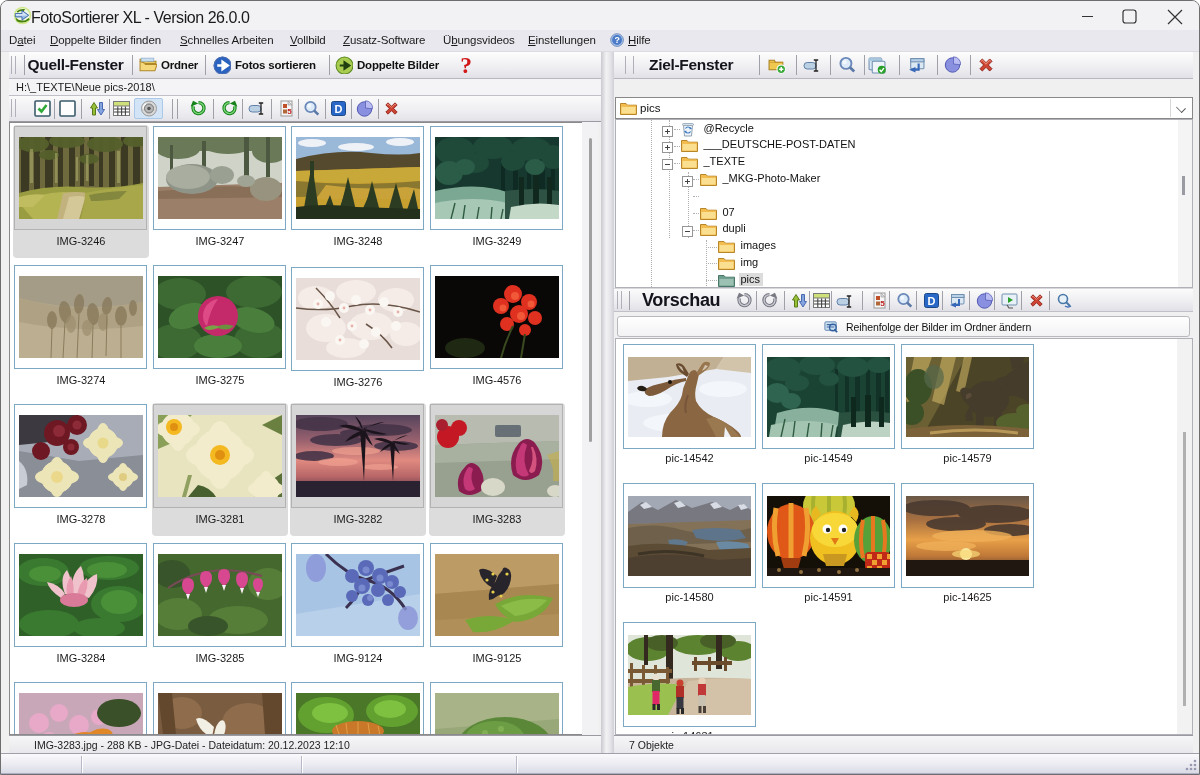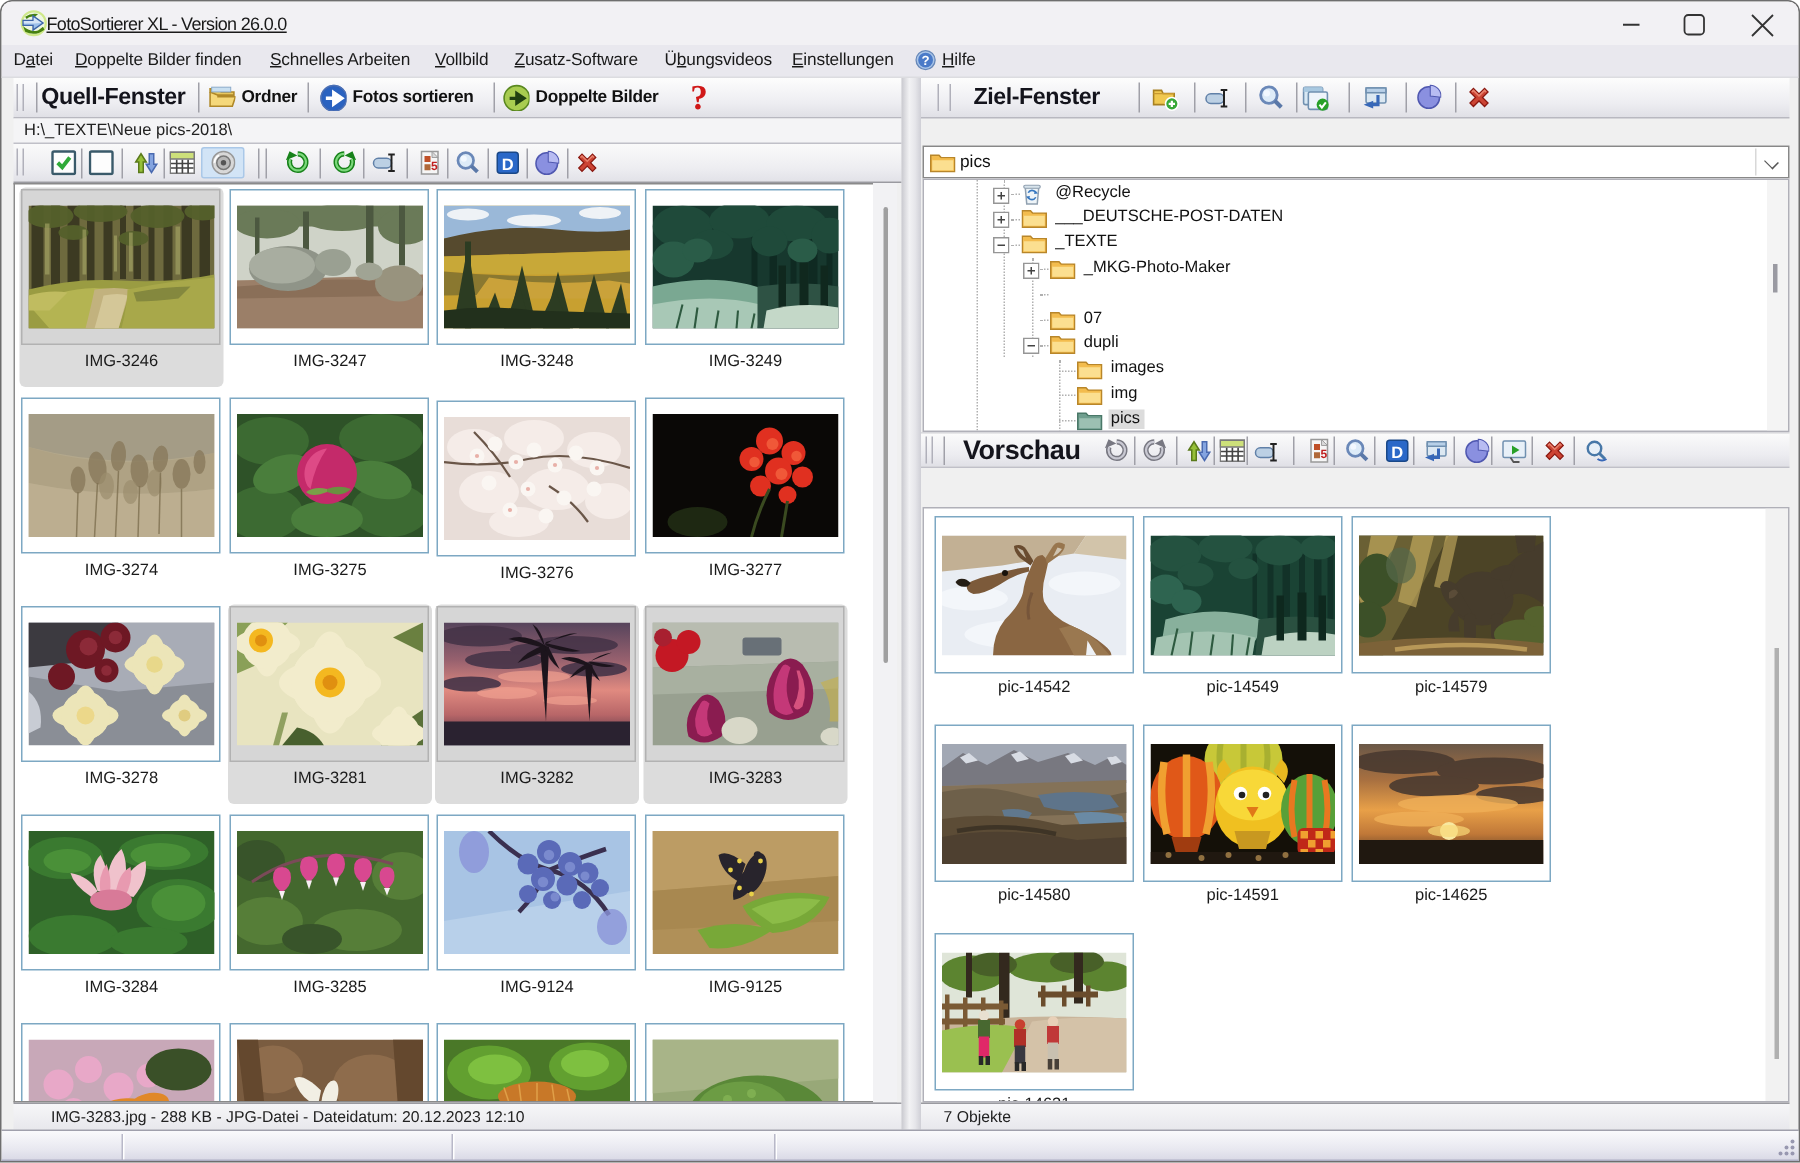--- a/index.html
+++ b/index.html
@@ -1,19 +1,19 @@
 <!DOCTYPE html>
 <html><head><meta charset="utf-8">
 <style>
 * { margin:0; padding:0; box-sizing:border-box; }
 html,body { width:1200px; height:775px; overflow:hidden; font-family:"Liberation Sans",sans-serif; background:#fff; }
 #win { position:absolute; left:0; top:0; width:1200px; height:775px; background:#f0f0f0; border:1px solid #6e6e6e; border-radius:8px 8px 0 0; overflow:hidden; }
 #titlebar { position:absolute; left:0; top:0; width:100%; height:29px; background:#f2f1f4; }
 #appicon { position:absolute; left:12px; top:5px; }
-#title { position:absolute; left:30px; top:8px; font-size:12px; letter-spacing:-0.45px; color:#1a1a1a;text-decoration:underline; }
+#title { position:absolute; left:30px; top:8px; font-size:16px; letter-spacing:-0.45px; color:#1a1a1a; }
 .wbtn { position:absolute; top:0; height:29px; width:46px; }
 #minb { left:1063px; } #maxb { left:1105px; } #closeb { left:1151px; }
 #menubar { position:absolute; left:0; top:29px; width:100%; height:22px; background:#e9e8ee; border-bottom:1px solid #dcdce0; }
 .mi { position:absolute; top:4px; font-size:11.5px; letter-spacing:-0.1px; color:#1a1a1a; }
 .mi u { text-decoration:underline; }
 #leftpanel { position:absolute; left:8px; top:51px; width:592px; height:701px; }
 #rightpanel { position:absolute; left:613px; top:51px; width:579px; height:701px; }
 .toolbar { position:absolute; left:0; top:0; width:100%; height:27px; background:linear-gradient(#fdfdfd,#ededf1 65%,#e0e0e6); border-bottom:1px solid #b8b8c0; }
 .tbtitle { font-weight:bold; font-size:15.5px; color:#14141c; letter-spacing:-0.3px; }
 .tsep { position:absolute; top:3px; width:1px; height:20px; background:#a0a0a8; }
@@ -487,21 +487,21 @@
                 <circle cx="86" cy="40" r="4"></circle>
                 <circle cx="96" cy="28" r="3.5"></circle>
               </g>
 <g stroke="#3a4a20" stroke-width="2" fill="none">
                 <path d="M78,50 Q70,66 66,82"></path>
                 <path d="M90,58 Q88,70 86,82"></path>
               </g>
 <ellipse cx="30" cy="72" rx="20" ry="10" fill="#1e2812"></ellipse>
 </svg>
           </div>
-          <div class="cap">IMG-3277</div>
+          <div class="cap">IMG-4576</div>
         </div>
 <div class="cell" style="left:3px;top:280px">
           <div class="tbox">
             <svg width="124" height="82" viewBox="0 0 124 82" preserveAspectRatio="none">
 <rect width="124" height="82" fill="#8a8e96"></rect>
 <path d="M0,0 L124,0 L124,40 L60,46 L0,36 Z" fill="#a8acb6"></path>
 <path d="M0,0 L60,0 L40,26 L0,30 Z" fill="#3c3a40"></path>
 <g fill="#6e1824">
                 <circle cx="38" cy="18" r="13"></circle>
                 <circle cx="58" cy="10" r="10"></circle>
@@ -1145,20 +1145,29 @@
             <path d="M2.8,5 L5,2.8 L8.5,6.3 L12,2.8 L14.2,5 L10.7,8.5 L14.2,12 L12,14.2 L8.5,10.7 L5,14.2 L2.8,12 L6.3,8.5 Z" fill="#cc4434" stroke="#8a1810" stroke-width="0.8"></path>
             <path d="M4,5 L5,4 L8.5,7.5 L12,4 L13,5" stroke="#e8826e" stroke-width="1" fill="none"></path>
           </svg></span>
       <div class="tsep" style="left:435px;top:2px;height:19px"></div>
       <span class="ib" style="left:442px;top:3px;position:absolute"><svg width="17" height="17" viewBox="0 0 17 17">
             <circle cx="7" cy="7" r="4.5" fill="#e8f0f8" stroke="#4878a8" stroke-width="1.6"></circle>
             <path d="M10,10 L14,14" stroke="#4878a8" stroke-width="2"></path>
             <path d="M9,14 Q12,16 15,14" stroke="#3868b8" stroke-width="1.4" fill="none"></path>
           </svg></span>
     </div>
+    <div id="rbtn">
+        <span class="bicon"><svg width="16" height="16" viewBox="0 0 17 17">
+            <rect x="2" y="3" width="12" height="9" rx="1" fill="#c8dff0" stroke="#6888b0"></rect>
+            <path d="M4,6 h8 M4,8.5 h8" stroke="#4868a0" stroke-width="1.2"></path>
+            <path d="M12,11 L15,14" stroke="#3060a0" stroke-width="2"></path>
+            <circle cx="10.5" cy="9" r="3.5" fill="none" stroke="#3060a0" stroke-width="1.4"></circle>
+          </svg></span>
+        <span class="btxt">Reihenfolge der Bilder im Ordner ändern</span>
+      </div>
     <div id="rthumbarea">
 <div class="rcell" style="left:7px;top:5px">
           <div class="rtbox">
             <svg width="123" height="80" viewBox="0 0 123 80" preserveAspectRatio="none">
 <rect width="123" height="80" fill="#e9edf3"></rect>
 <path d="M0,0 L96,0 L88,12 L40,20 L0,24 Z" fill="#c2b094"></path>
 <path d="M96,0 L123,0 L123,16 L88,12 Z" fill="#d2c4aa"></path>
 <g fill="#f3f6fa">
                 <ellipse cx="20" cy="42" rx="24" ry="8"></ellipse>
                 <ellipse cx="95" cy="32" rx="24" ry="8"></ellipse>

